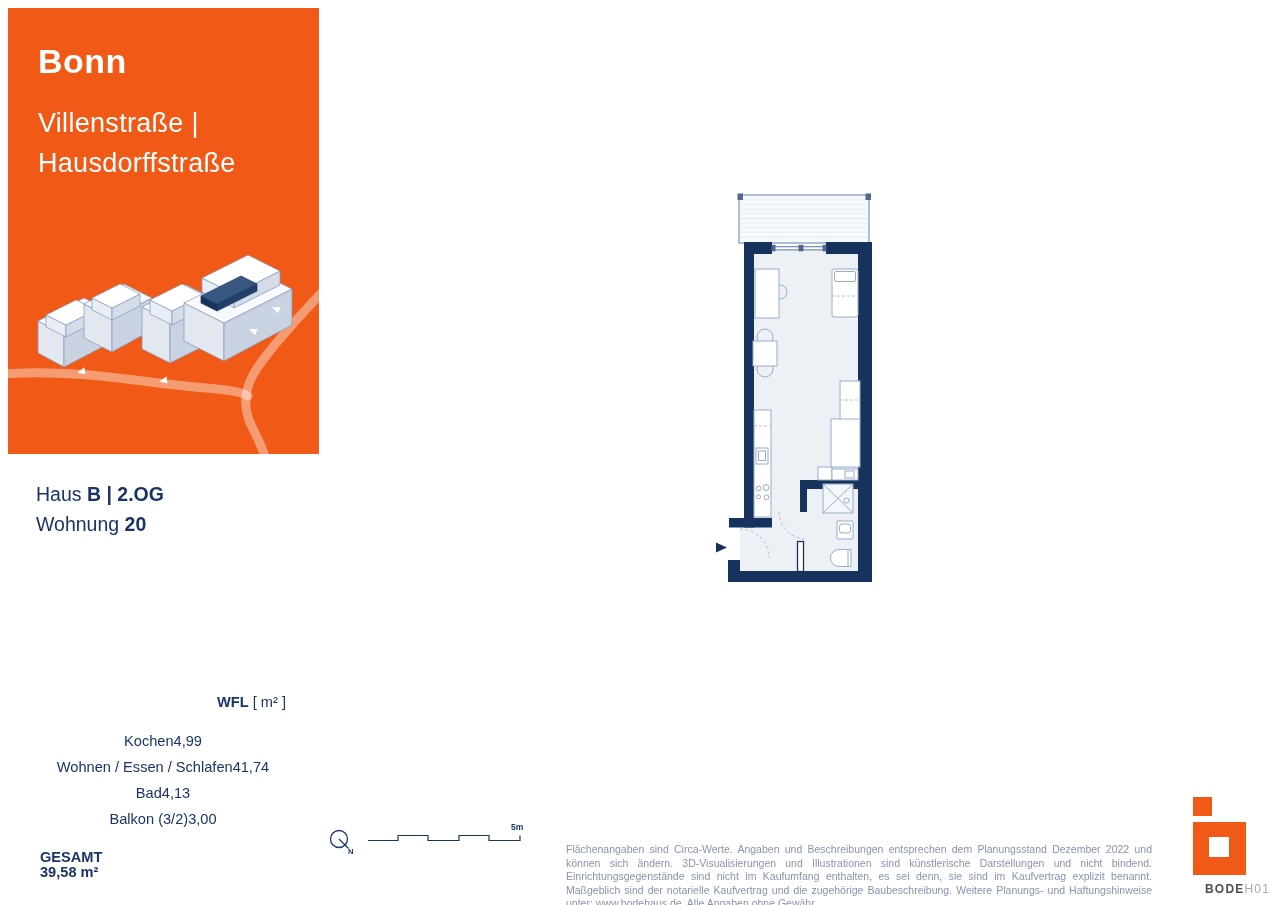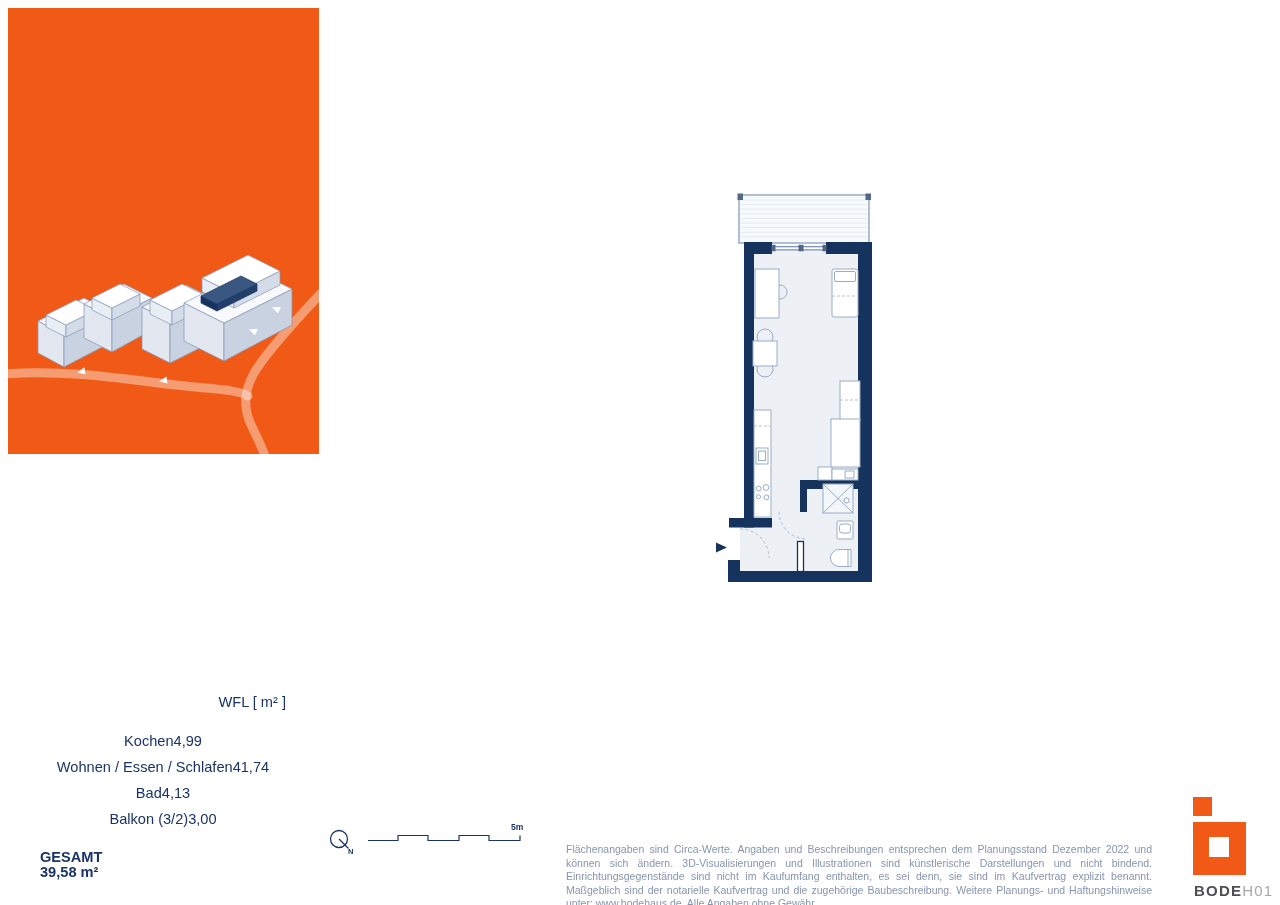--- a/index.html
+++ b/index.html
@@ -14,39 +14,39 @@
   .streets{margin-top:22px;font-size:27px;font-weight:normal;line-height:40px;letter-spacing:.3px;}
   .illus{position:absolute;inset:0;z-index:1;}
 
   
   .unit-block{position:absolute;left:36px;top:479px;color:#1A3467;font-size:19.5px;line-height:30px;}
   .unit-block b{font-weight:bold;}
 
   
   .area-table{position:absolute;left:40px;top:694px;width:246px;color:#1A3467;font-size:14.6px;}
   .at-header{text-align:right;margin-bottom:24px;}
-  .at-header .h-bold{font-weight:normal;}
+  .at-header .h-bold{font-weight:bold;}
   .at-row{display:flex;justify-content:center;margin-bottom:11px;line-height:15px;}
   .at-row .lbl{white-space:nowrap;}
   .at-row .val{white-space:nowrap;text-align:right;}
   .at-total{display:flex;justify-content:space-between;margin-top:23px;font-weight:bold;line-height:15px;flex-direction:column;}
 
   
   .compass-scale{position:absolute;left:323px;top:810px;}
 
   
   .disclaimer{position:absolute;left:566px;top:843px;width:586px;margin:0;
               color:#8794AF;font-size:10.5px;line-height:13.5px;text-align:justify;}
 
   
   .logo{position:absolute;left:1193px;top:797px;width:60px;}
   .logo-small-sq{position:absolute;left:0;top:0;width:19px;height:19px;}
   .logo-big-sq{position:absolute;left:0;top:25px;width:53px;height:53px;}
   .logo-inner-sq{position:absolute;left:16px;top:15px;width:20px;height:20px;background:#ffffff;}
-  .logo-text{position:absolute;left:1px;top:85px;font-size:15px;letter-spacing:1.2px;white-space:nowrap;}
+  .logo-text{position:absolute;left:12px;top:85px;font-size:12px;letter-spacing:1.2px;white-space:nowrap;}
   .logo-text .lt-bold{font-weight:bold;color:#4E4F52;}
   .logo-text .lt-light{font-weight:normal;color:#A6A8AB;}
 
   
   .floorplan{position:absolute;left:710px;top:190px;}
 </style>
 </head>
 <body>
 
 <div id="page">
@@ -100,22 +100,33 @@
       </g>
 
       <g fill="#FFFFFF">
         <polygon points="77,360 69,364 77,367" transform="rotate(-10 73 363)"></polygon>
         <polygon points="159,369 151,373 159,376" transform="rotate(-8 155 372)"></polygon>
         <polygon points="249,319 241,323 249,326" transform="rotate(25 245 322)"></polygon>
         <polygon points="272,297 264,301 272,304" transform="rotate(25 268 300)"></polygon>
       </g>
     </svg>
 
-  </div>
-
+    <div class="brand-text">
+      <div class="city">Bonn</div>
+      <div class="streets">
+        <div>Villenstraße |</div>
+        <div>Hausdorffstraße</div>
+      </div>
+    </div>
+  </div>
+
+  <div class="unit-block">
+    <div><span>Haus </span><b>B | 2.OG</b></div>
+    <div><span>Wohnung </span><b>20</b></div>
+  </div>
 
   <svg class="floorplan" width="170" height="400" viewBox="710 190 170 400">
 
     <g>
       <rect x="739" y="195" width="130" height="48" fill="#F7FAFD" stroke="#9DAFCB" stroke-width="1.6"></rect>
       <g stroke="#E3EAF2" stroke-width="1">
         <line x1="740.5" y1="200" x2="867.5" y2="200"></line>
           <line x1="740.5" y1="204.6" x2="867.5" y2="204.6"></line>
         <line x1="740.5" y1="209.2" x2="867.5" y2="209.2"></line>
           <line x1="740.5" y1="213.8" x2="867.5" y2="213.8"></line>

